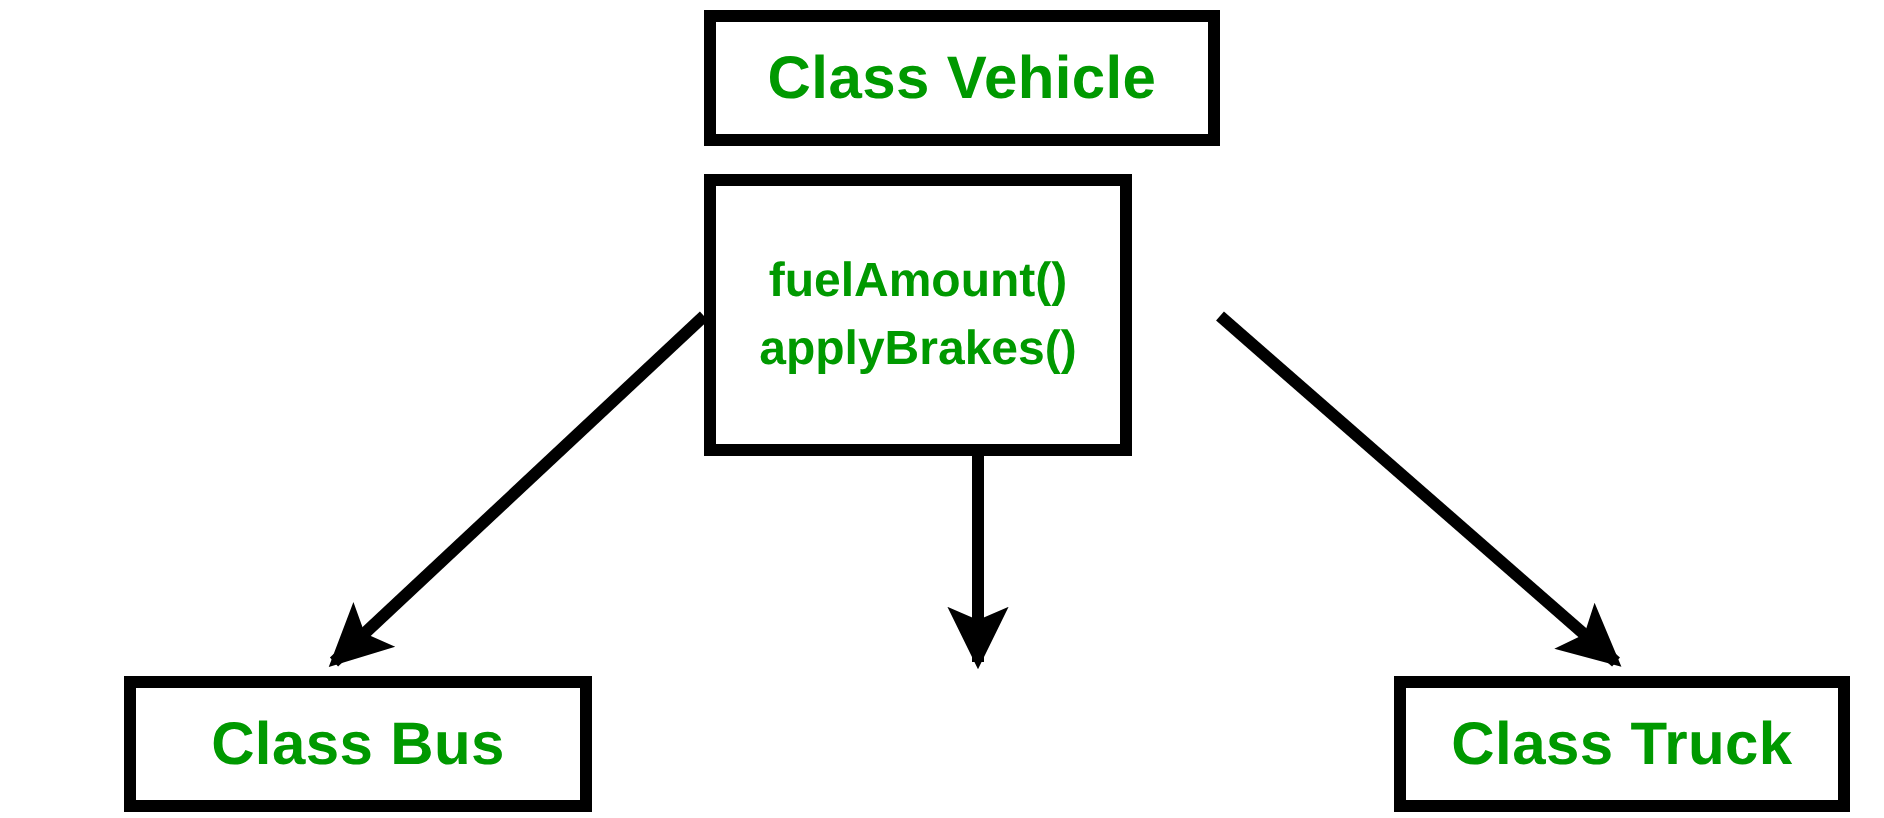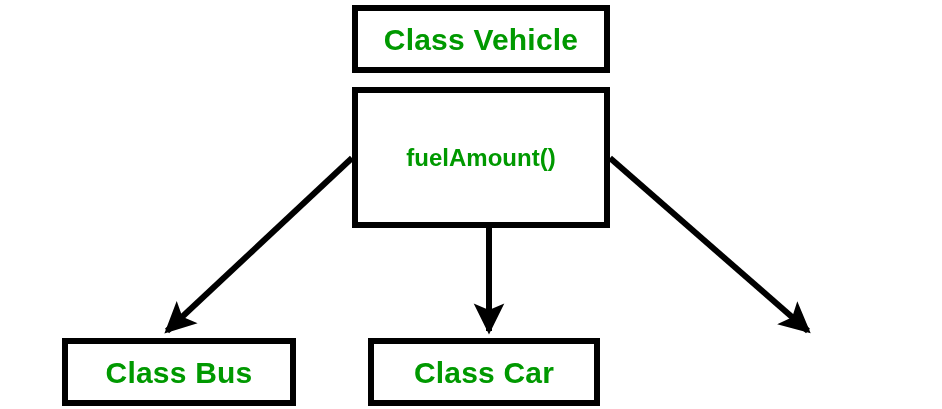--- a/index.html
+++ b/index.html
@@ -60,21 +60,21 @@
   
   #box-vehicle-header {
     left: 352px;
     top: 5px;
     width: 258px;
     height: 68px;
   }
   #box-vehicle-methods {
     left: 352px;
     top: 87px;
-    width: 258px;
+    width: 214px;
     height: 141px;
   }
   #box-bus {
     left: 38px;
     top: 338px;
     width: 234px;
     height: 68px;
     margin-left: 24px;
   }
   #box-car {
@@ -108,24 +108,25 @@
 
     <line x1="610" y1="158" x2="808" y2="331" stroke="#000000" stroke-width="6" marker-end="url(#arrowhead)"></line>
   </svg>
 
   <div id="box-vehicle-header" class="class-box">
     <span class="class-title">Class Vehicle</span>
   </div>
 
   <div id="box-vehicle-methods" class="class-box">
     <span class="method-line">fuelAmount()</span>
+    <span class="method-line">applyBrakes()</span>
   </div>
 
   <div id="box-bus" class="class-box">
     <span class="class-title">Class Bus</span>
   </div>
 
-  <div id="box-car" class="class-box">
-    <span class="class-title">Class Car</span>
+
+  <div id="box-truck" class="class-box">
+    <span class="class-title">Class Truck</span>
   </div>
-
 
 </div>
 
 </body></html>

